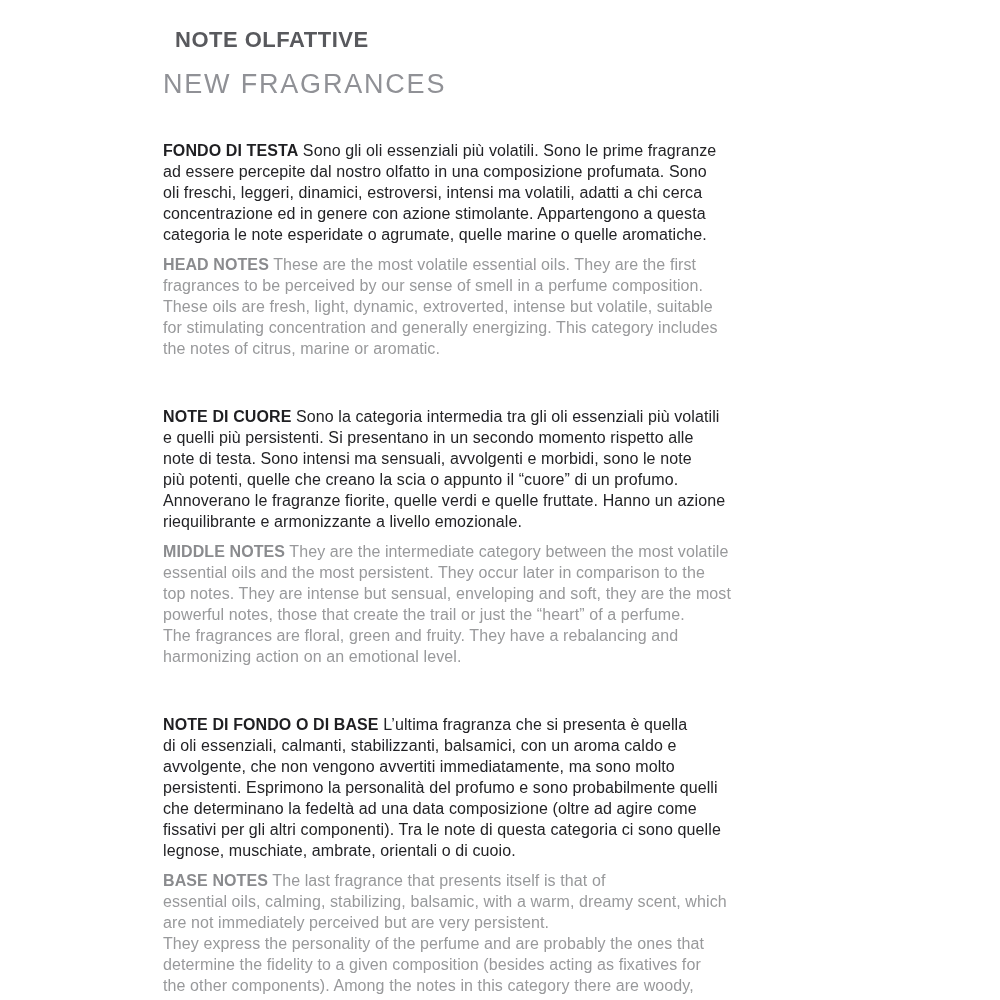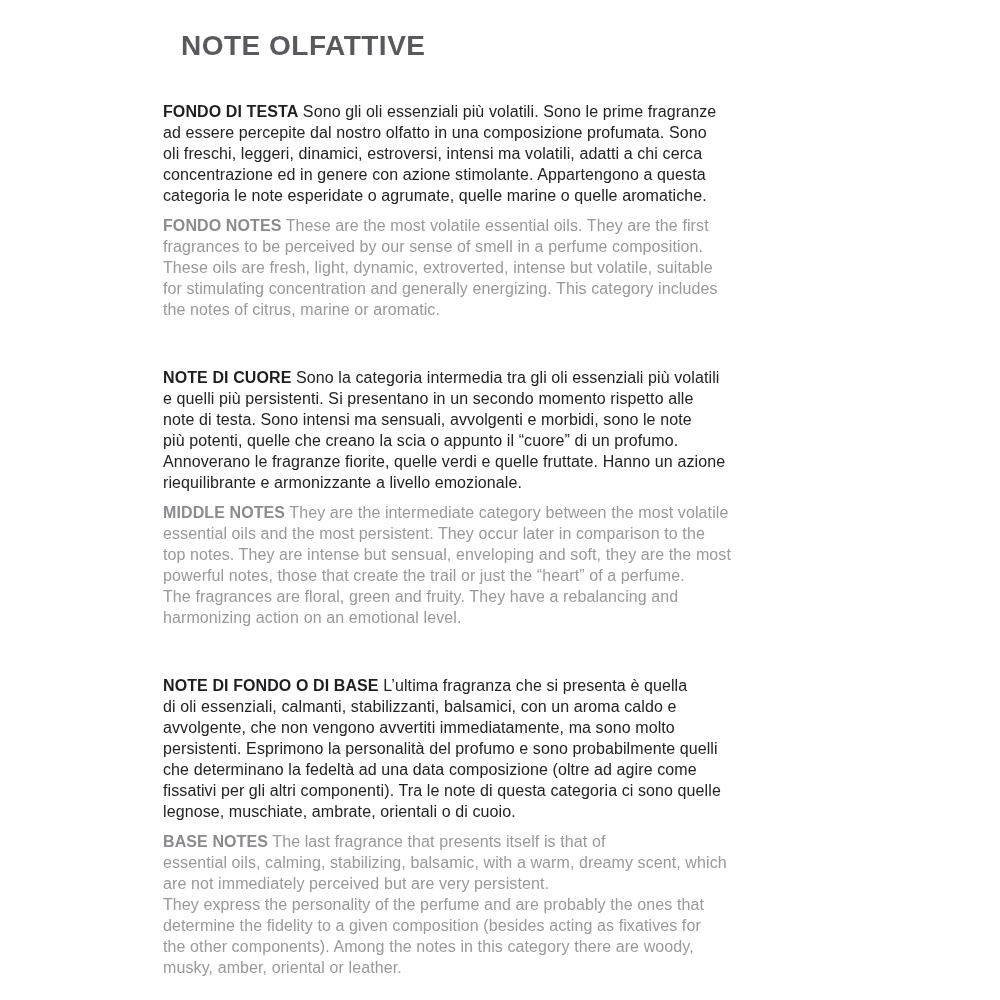--- a/index.html
+++ b/index.html
@@ -14,22 +14,22 @@
     font-family: "Liberation Sans", sans-serif;
     overflow: hidden;
   }
   .page {
     position: absolute;
     left: 163px;
     top: 11px;
     width: 700px;
   }
   .title-it {
-    margin: 18px;
-    font-size: 28px;
+    margin: 12px;
+    font-size: 22px;
     line-height: 33px;
     font-weight: 700;
     letter-spacing: 0.5px;
     color: #58595d;
   }
   .title-en {
     margin: 0;
     font-size: 27px;
     line-height: 33px;
     font-weight: 400;
@@ -69,31 +69,32 @@
     color: #8a8b8e;
   }
 </style>
 </head>
 <body>
 
 <div class="page">
 
   <header>
     <h1 class="title-it">NOTE OLFATTIVE</h1>
+    <h2 class="title-en">NEW FRAGRANCES</h2>
   </header>
 
   <main class="content">
 
     <section class="section">
       <p class="para it"><span class="lead">FONDO DI TESTA</span><span> Sono gli oli essenziali più volatili. Sono le prime fragranze
 ad essere percepite dal nostro olfatto in una composizione profumata. Sono
 oli freschi, leggeri, dinamici, estroversi, intensi ma volatili, adatti a chi cerca
 concentrazione ed in genere con azione stimolante. Appartengono a questa
 categoria le note esperidate o agrumate, quelle marine o quelle aromatiche.</span></p>
-      <p class="para en"><span class="lead">FONDO NOTES</span><span> These are the most volatile essential oils. They are the first
+      <p class="para en"><span class="lead">HEAD NOTES</span><span> These are the most volatile essential oils. They are the first
 fragrances to be perceived by our sense of smell in a perfume composition.
 These oils are fresh, light, dynamic, extroverted, intense but volatile, suitable
 for stimulating concentration and generally energizing. This category includes
 the notes of citrus, marine or aromatic.</span></p>
     </section>
 
     <section class="section">
       <p class="para it"><span class="lead">NOTE DI CUORE</span><span> Sono la categoria intermedia tra gli oli essenziali più volatili
 e quelli più persistenti. Si presentano in un secondo momento rispetto alle
 note di testa. Sono intensi ma sensuali, avvolgenti e morbidi, sono le note

